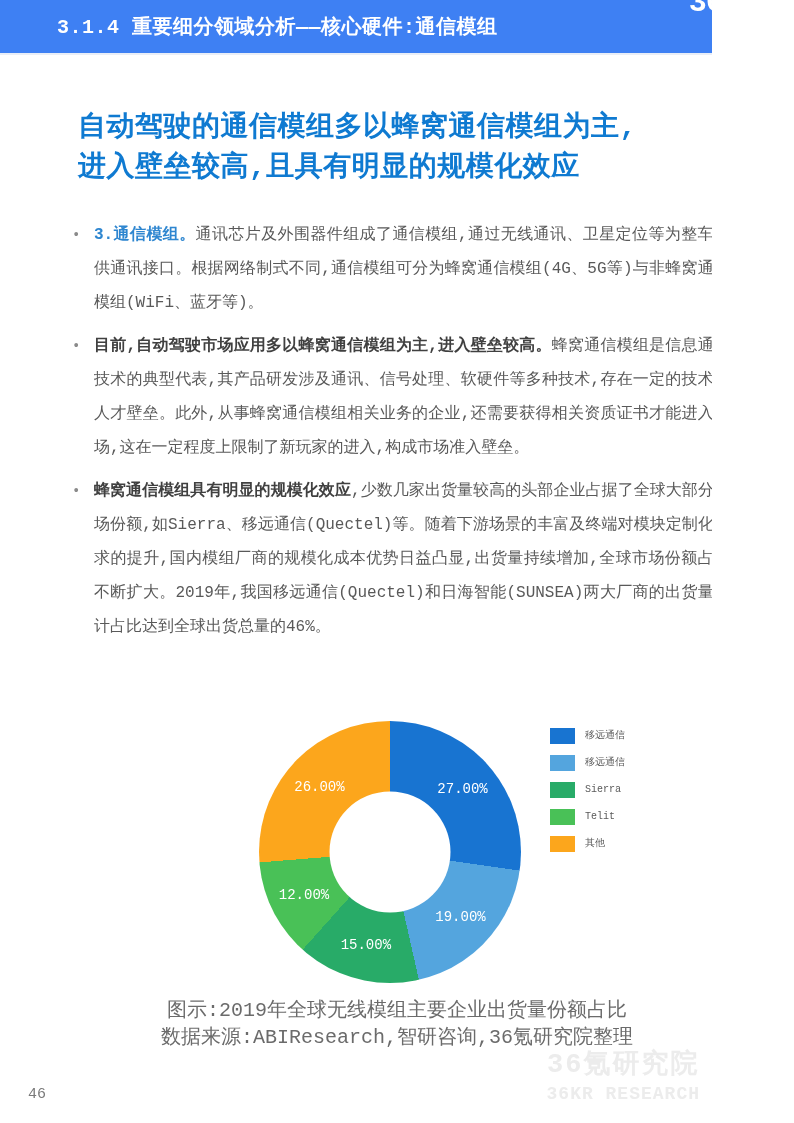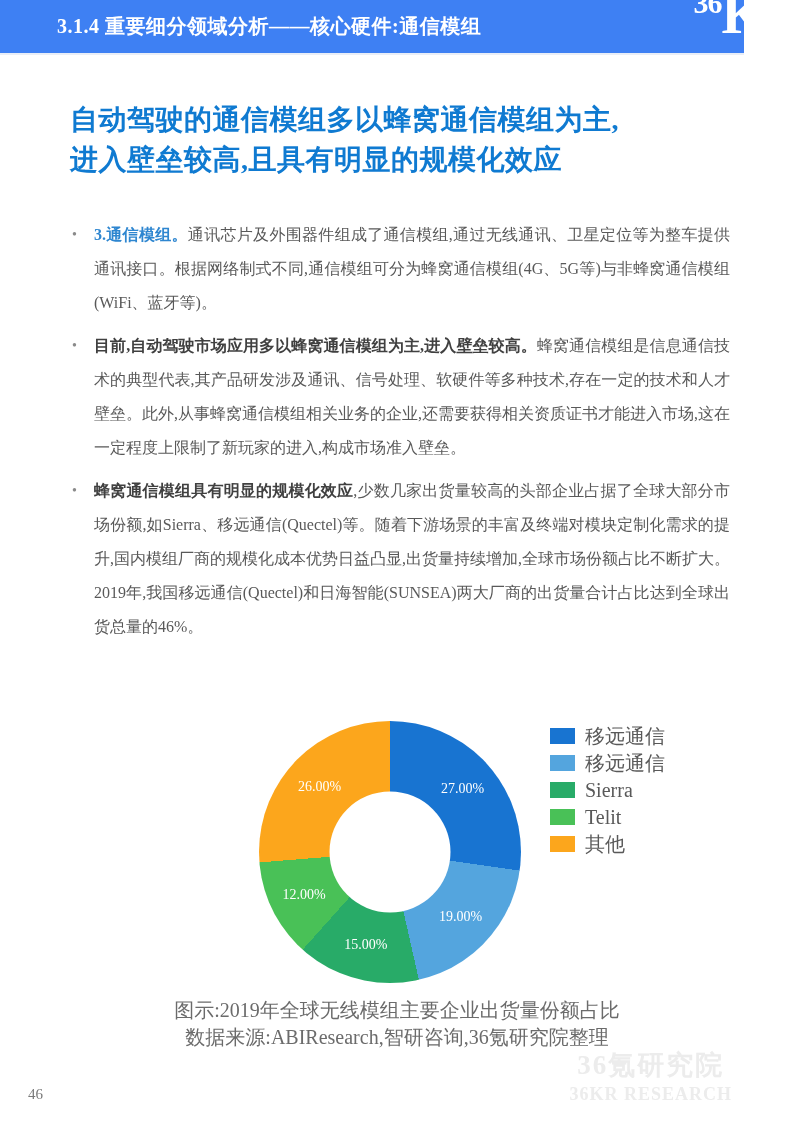--- a/index.html
+++ b/index.html
@@ -1,33 +1,32 @@
 <!DOCTYPE html>
 <html><head>
 <meta charset="utf-8">
 <style>
   html,body{margin:0;padding:0;background:#ffffff;}
   .page{
     position:relative;width:712px;height:1123px;background:#ffffff;overflow:hidden;
-    font-family:Liberation Serif, serif;
-    padding-left:32px;
+    font-family:Liberation Mono, monospace;
   }
   
   .topbar{
     position:absolute;left:0;top:0;width:794px;height:55px;background:#3e80f3;
     display:flex;align-items:center;box-sizing:border-box;padding-left:57px;
     border-bottom:2px solid #e9eef7;
   }
   .topbar-title{color:#ffffff;font-size:20px;font-weight:bold;letter-spacing:.5px;}
   .logo{position:absolute;right:10px;top:-14px;color:#ffffff;font-weight:bold;line-height:1;white-space:nowrap;}
   .logo-36{font-size:30px;vertical-align:top;position:relative;top:2px;letter-spacing:-1px;}
   .logo-kr{font-size:56px;letter-spacing:-3px;font-style:normal;}
   
   .main-heading{
-    position:absolute;left:70px;top:100px;width:670px;margin:0;
+    position:absolute;left:70px;top:100px;width:670px;margin:8px;
     color:#0f7ad1;font-size:28px;line-height:40px;font-weight:bold;letter-spacing:.5px;
   }
   
   .bullets{
     position:absolute;left:70px;top:218px;width:660px;margin:0;padding:0;list-style:none;
     color:#595959;font-size:16px;line-height:34px;
   }
   .bullets li{position:relative;padding-left:24px;margin-bottom:9px;text-align:justify;}
   .bullet-dot{position:absolute;left:2px;top:0;color:#8a8a8a;font-size:14px;}
   .lead{font-weight:bold;color:#404040;}
@@ -39,21 +38,21 @@
   .donut-hole{
     position:absolute;left:50%;top:50%;width:120px;height:120px;border-radius:50%;
     background:#ffffff;transform:translate(-50%,-50%);
   }
   .slice-label{
     position:absolute;transform:translate(-50%,-50%);color:#ffffff;font-size:14px;white-space:nowrap;
   }
   .legend{position:absolute;left:550px;top:726px;}
   .legend-item{display:flex;align-items:center;height:20px;margin-bottom:7px;}
   .legend-swatch{width:25px;height:16px;margin-right:10px;flex:none;}
-  .legend-label{color:#595959;font-size:20px;line-height:20px;white-space:nowrap;}
+  .legend-label{color:#595959;font-size:10px;line-height:20px;white-space:nowrap;}
   
   .caption{
     position:absolute;left:0;top:997px;width:794px;text-align:center;
     color:#6b6b6b;font-size:20px;line-height:27px;
   }
   
   .pagenum{position:absolute;left:28px;top:1086px;color:#7a7a7a;font-size:15px;}
   .watermark{position:absolute;right:12px;top:1052px;text-align:center;color:#ececec;font-weight:bold;line-height:1;}
   .watermark-cn{font-size:27px;letter-spacing:2px;}
   .watermark-en{font-size:18px;margin-top:6px;letter-spacing:1px;}

